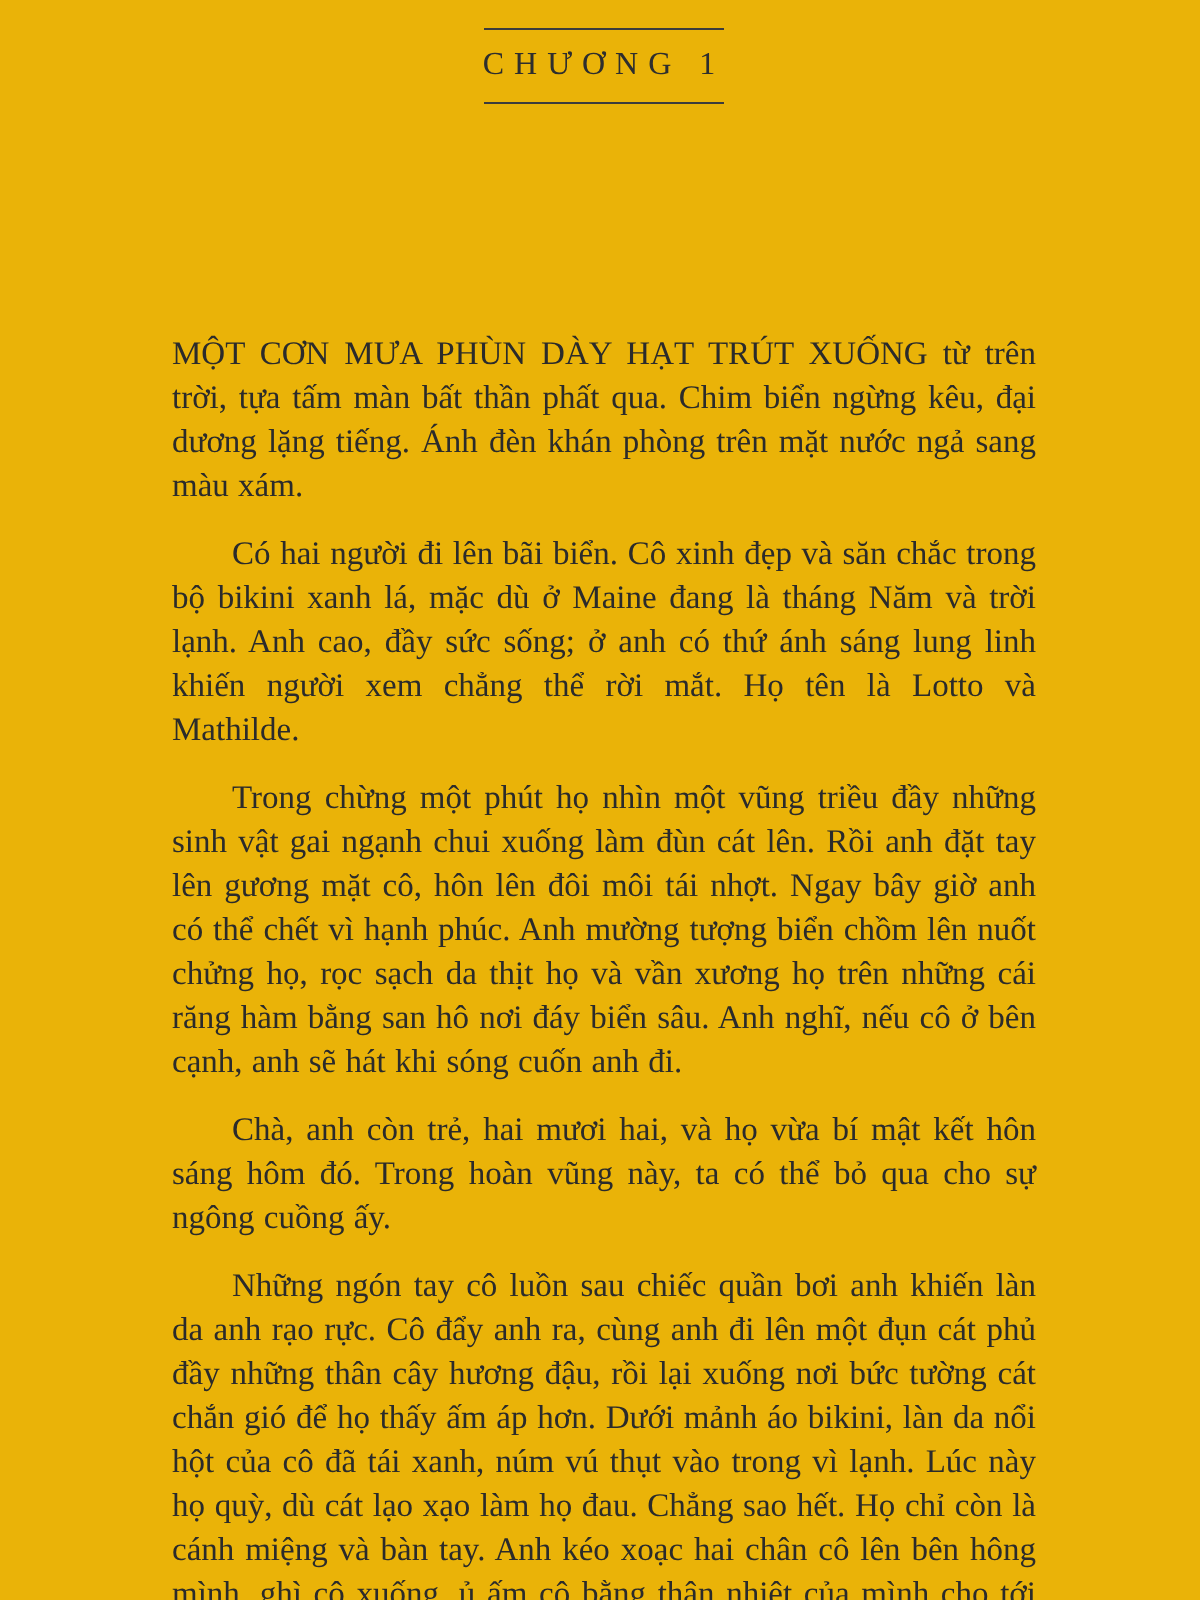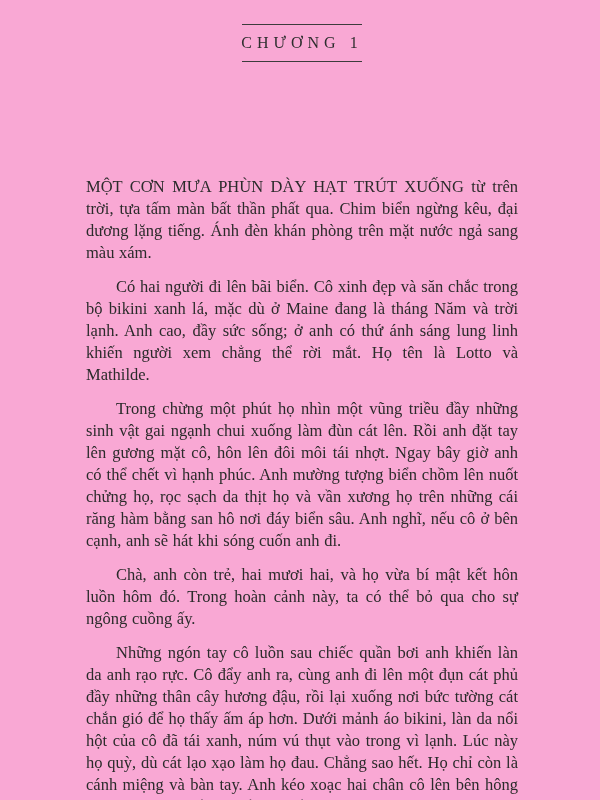--- a/index.html
+++ b/index.html
@@ -1,21 +1,21 @@
 <!DOCTYPE html>
 <html><head>
 <meta charset="utf-8">
 <style>
   * { box-sizing: border-box; }
   html, body { margin: 0; padding: 0; background: #ffffff; }
   .page {
     width: 600px;
     height: 800px;
-    background: #f9a8d4;
-    padding: 24px 70px 0 74px;
+    background: #eab308;
+    padding: 14px 70px 0 74px;
     font-family: "Liberation Serif", "DejaVu Serif", serif;
     color: #2b2b2b;
     overflow: hidden;
     position: relative;
   }
   .chapter-header {
     text-align: center;
     margin-bottom: 114px;
   }
   .rule {
@@ -52,17 +52,17 @@
   <header class="chapter-header">
     <div class="rule"></div>
     <h1 class="chapter-title">CHƯƠNG 1</h1>
     <div class="rule"></div>
   </header>
 
   <main class="content">
     <p>MỘT CƠN MƯA PHÙN DÀY HẠT TRÚT XUỐNG từ trên trời, tựa tấm màn bất thần phất qua. Chim biển ngừng kêu, đại dương lặng tiếng. Ánh đèn khán phòng trên mặt nước ngả sang màu xám.</p>
     <p class="indented">Có hai người đi lên bãi biển. Cô xinh đẹp và săn chắc trong bộ bikini xanh lá, mặc dù ở Maine đang là tháng Năm và trời lạnh. Anh cao, đầy sức sống; ở anh có thứ ánh sáng lung linh khiến người xem chẳng thể rời mắt. Họ tên là Lotto và Mathilde.</p>
     <p class="indented">Trong chừng một phút họ nhìn một vũng triều đầy những sinh vật gai ngạnh chui xuống làm đùn cát lên. Rồi anh đặt tay lên gương mặt cô, hôn lên đôi môi tái nhợt. Ngay bây giờ anh có thể chết vì hạnh phúc. Anh mường tượng biển chồm lên nuốt chửng họ, rọc sạch da thịt họ và vần xương họ trên những cái răng hàm bằng san hô nơi đáy biển sâu. Anh nghĩ, nếu cô ở bên cạnh, anh sẽ hát khi sóng cuốn anh đi.</p>
-    <p class="indented">Chà, anh còn trẻ, hai mươi hai, và họ vừa bí mật kết hôn luồn hôm đó. Trong hoàn cảnh này, ta có thể bỏ qua cho sự ngông cuồng ấy.</p>
+    <p class="indented">Chà, anh còn trẻ, hai mươi hai, và họ vừa bí mật kết hôn sáng hôm đó. Trong hoàn vũng này, ta có thể bỏ qua cho sự ngông cuồng ấy.</p>
     <p class="indented">Những ngón tay cô luồn sau chiếc quần bơi anh khiến làn da anh rạo rực. Cô đẩy anh ra, cùng anh đi lên một đụn cát phủ đầy những thân cây hương đậu, rồi lại xuống nơi bức tường cát chắn gió để họ thấy ấm áp hơn. Dưới mảnh áo bikini, làn da nổi hột của cô đã tái xanh, núm vú thụt vào trong vì lạnh. Lúc này họ quỳ, dù cát lạo xạo làm họ đau. Chẳng sao hết. Họ chỉ còn là cánh miệng và bàn tay. Anh kéo xoạc hai chân cô lên bên hông mình, ghì cô xuống, ủ ấm cô bằng thân nhiệt của mình cho tới khi</p>
   </main>
 
 </div>
 
 </body></html>

